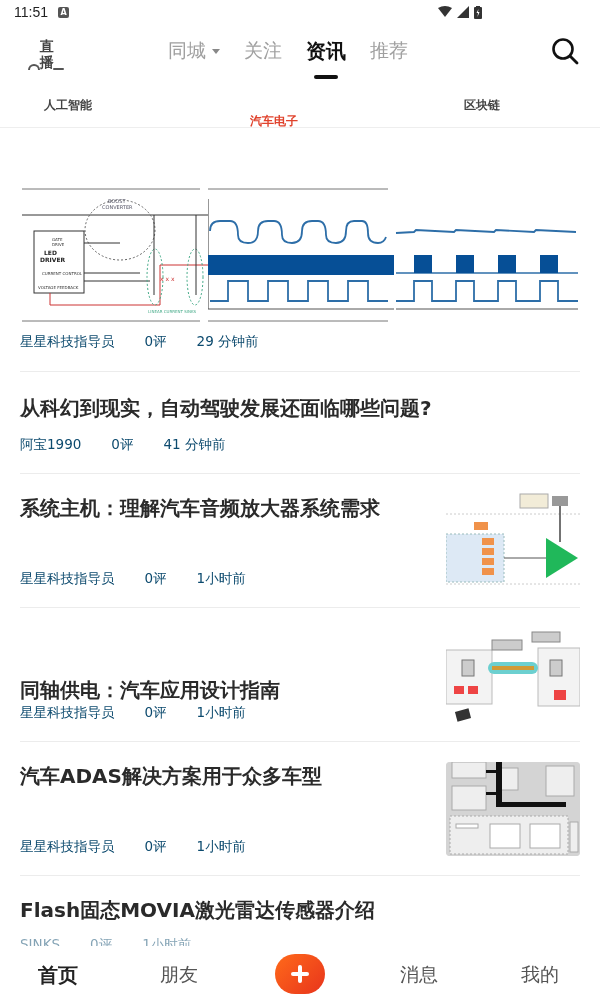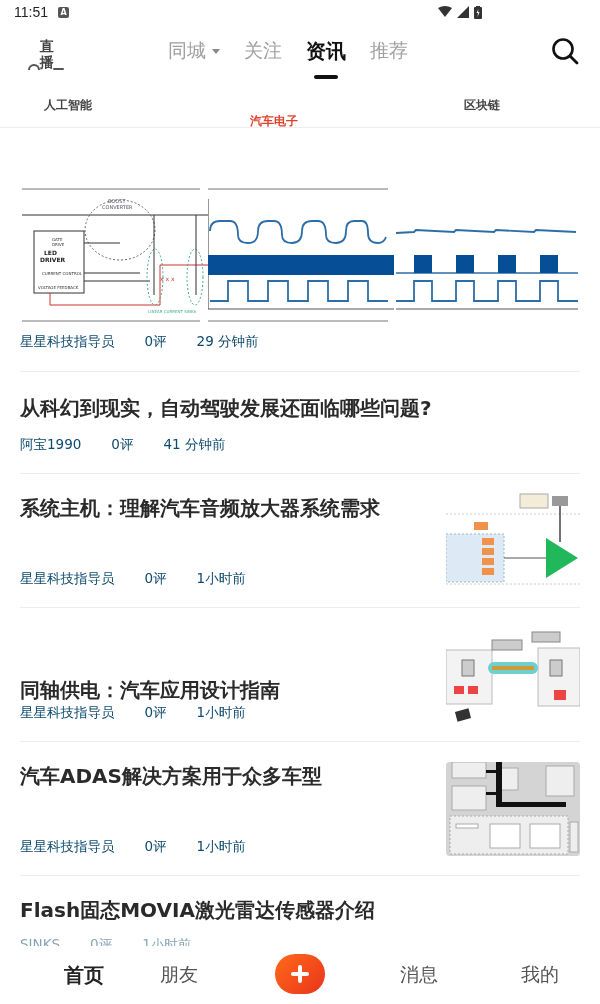--- a/index.html
+++ b/index.html
@@ -64,21 +64,21 @@
   .a5 .meta { position: absolute; top: 96px; left: 0; }
   .a5 .thumb { top: 20px; height: 94px; background: #d9d9d9; }
 
   .a6 { height: 80px; border-bottom: none; }
   .a6 .title { position: absolute; top: 18px; left: 0; }
   .a6 .meta { position: absolute; top: 60px; left: 0; opacity: .5; }
 
   
   .bottom-nav { position: absolute; left: 0; bottom: 0; width: 600px; height: 58px; background: #ffffff; display: flex; align-items: center; }
   .nav-item { position: absolute; font-size: 19px; color: #555; cursor: pointer; }
-  .nav-item.active { color: #222; font-weight: bold; font-size: 20px; margin-left: 26px; }
+  .nav-item.active { color: #222; font-weight: bold; font-size: 20px; }
   .plus-btn { position: absolute; left: 275px; top: 8px; width: 50px; height: 40px; border-radius: 20px; background: linear-gradient(135deg, #ff6a1a, #e8341c); display: flex; align-items: center; justify-content: center; }
   .plus-btn .h { position: absolute; width: 18px; height: 4px; background: #fff; border-radius: 2px; }
   .plus-btn .v { position: absolute; width: 4px; height: 18px; background: #fff; border-radius: 2px; }
 </style>
 </head>
 <body>
 
 <div class="statusbar">
   <span class="time">11:51</span>
   <span class="notif">A</span>

